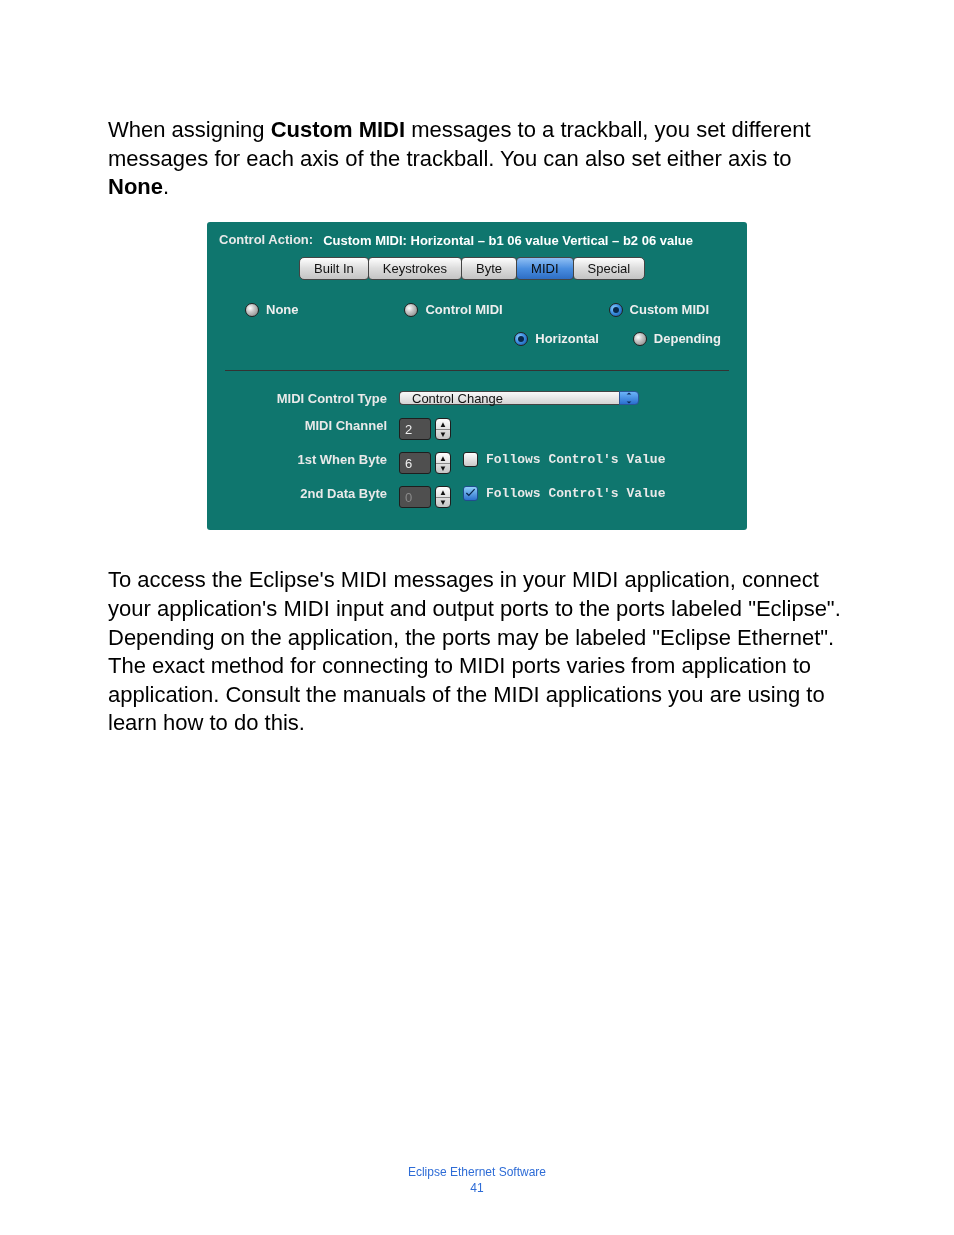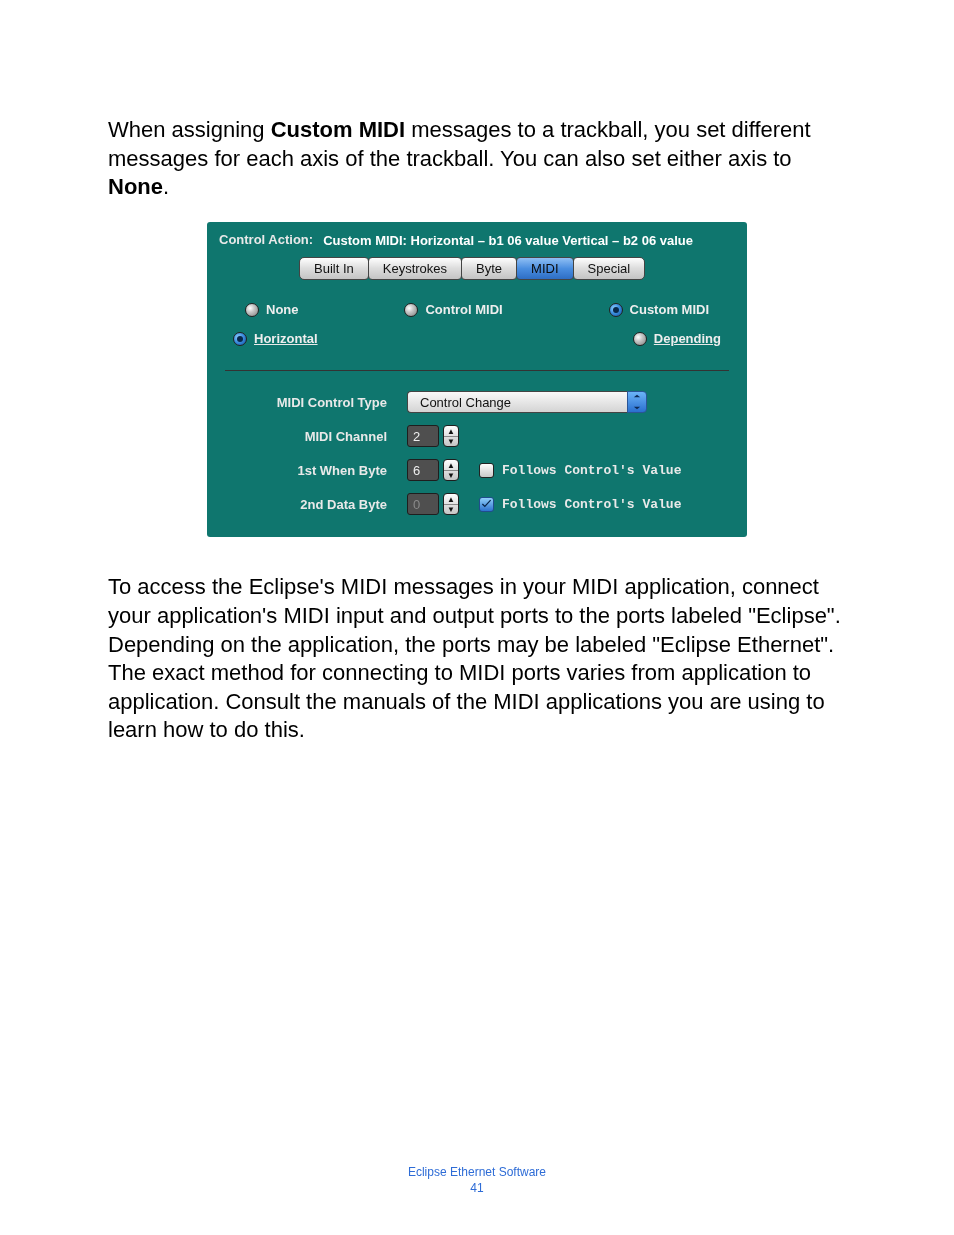--- a/index.html
+++ b/index.html
@@ -53,21 +53,21 @@
     margin-left: -1px;
   }
   .tab:first-child { border-top-left-radius: 5px; border-bottom-left-radius: 5px; margin-left:0;}
   .tab:last-child { border-top-right-radius: 5px; border-bottom-right-radius: 5px; }
   .tab.selected {
     background: linear-gradient(to bottom,#8fbff4 0%,#4a8ee0 50%,#2e6ec4 100%);
     color:#0a0a0a;
     text-align:center;
   }
   .radiorow { display:flex; align-items:center; padding: 8px 26px 8px 26px; }
-  .radiorow.center { justify-content:space-between; gap:26px; padding-top:6px;text-decoration:underline; }
+  .radiorow.center { justify-content:flex-end; gap:34px; padding-top:6px; }
   .radiorow.top { justify-content:space-between; padding-left:38px; padding-right:38px; }
   .radio {
     display:inline-flex; align-items:center; gap:7px; cursor:pointer;
     font-weight:600; color:#eee;
   }
   .radio .dot {
     width:14px; height:14px; border-radius:50%;
     background: radial-gradient(circle at 35% 35%, #fff 0%, #c9c9c9 35%, #7d7d7d 100%);
     border:1px solid #222;
     position:relative; flex:0 0 14px;
@@ -77,25 +77,25 @@
     background:#2a2a2a; border-radius:50%;
   }
   .radio.selected .dot {
     background: radial-gradient(circle at 35% 35%, #8fd0ff 0%, #3d8fe0 45%, #0d4ea0 100%);
   }
   .radio.selected .dot::after { background:#08284a; }
   .hr {
     border:0; border-top:1px solid #333; margin: 16px 18px 14px 18px;
   }
   .formrow {
-    display:flex; align-items:center; padding: 6px 26px 6px 0; gap:20px;
+    display:flex; align-items:flex-start; padding: 6px 26px 6px 0; gap:12px;
   }
   .formrow .lbl { width: 180px; text-align:right; font-weight:600; }
   .select {
-    display:flex; align-items:stretch; height:22px;
+    display:flex; align-items:stretch; height:14px;
   }
   .select .selbody {
     background: linear-gradient(to bottom,#f9f9f9 0%,#d4d4d4 100%);
     color:#111; padding: 2px 12px; border:1px solid #444; border-right:0;
     border-top-left-radius:4px; border-bottom-left-radius:4px;
     min-width: 220px; font-size:13px; display:flex; align-items:center;
   }
   .select .selbtn {
     width:20px; background: linear-gradient(to bottom,#6bb4f8 0%,#2a6fcf 100%);
     border:1px solid #2a5596; border-top-right-radius:4px; border-bottom-right-radius:4px;

